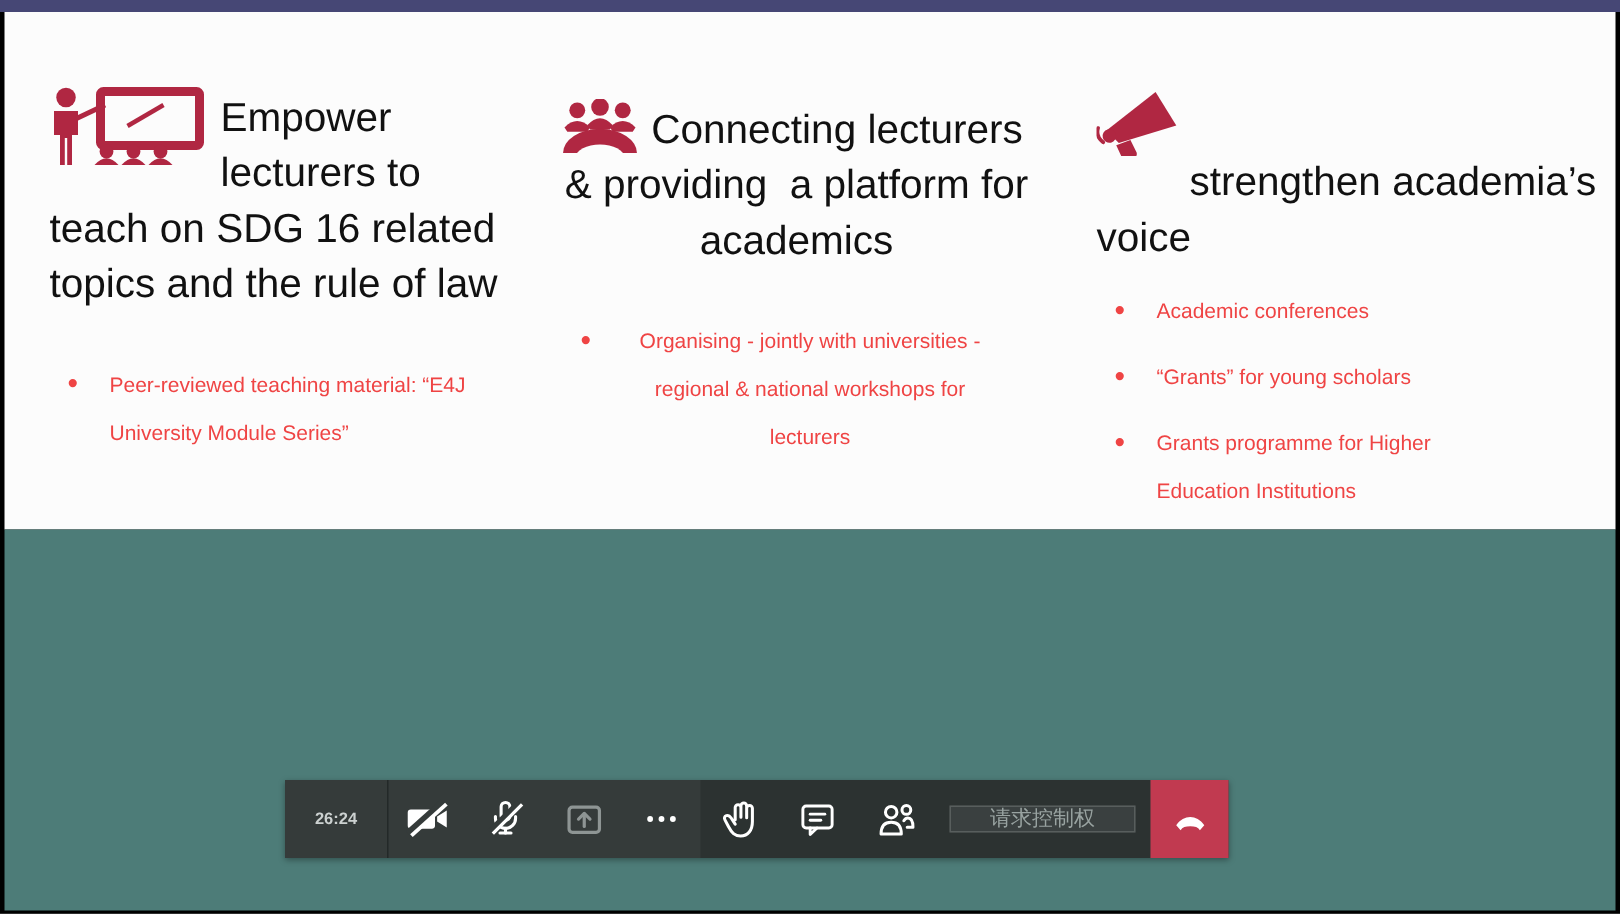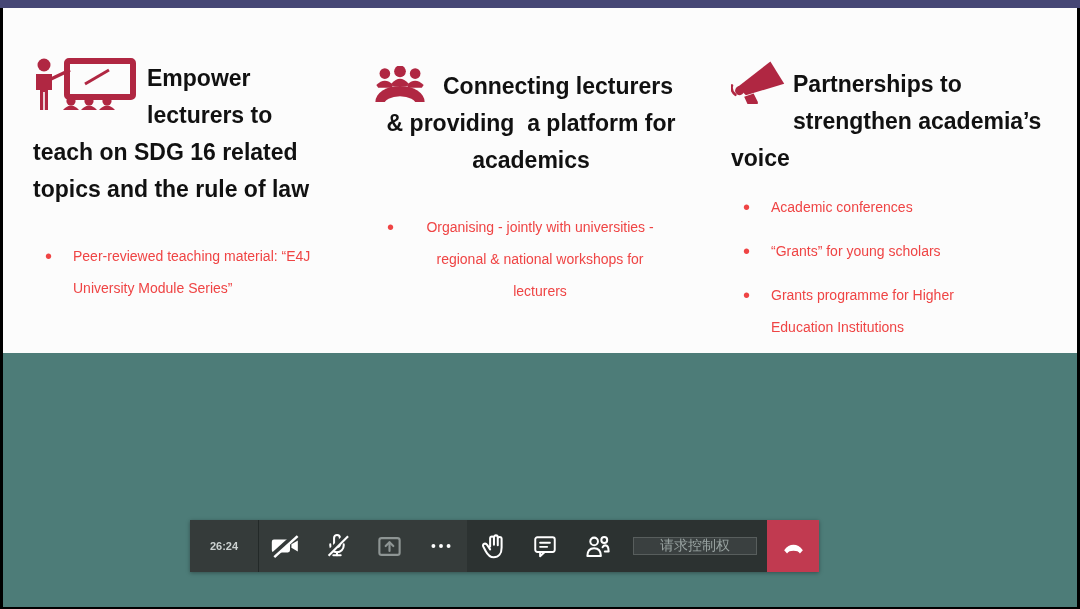--- a/index.html
+++ b/index.html
@@ -10,21 +10,21 @@
   .titlebar { position:absolute; left:0; top:0; width:1080px; height:8px; background:#464775; }
 
   
   .slide-white { position:absolute; left:3px; top:8px; width:1074px; height:345px; background:#fcfcfc; }
 
   .col { position:absolute; color:#141414; }
   .col1 { left:30px;  top:52px; width:302px; }
   .col2 { left:372px; top:60px; width:312px;text-align:center; }
   .col3 { left:728px; top:58px; width:334px; }
 
-  .col-heading { font-weight:bold; font-size:23px; line-height:37px; color:#111; }
+  .col-heading { font-weight:normal; font-size:27px; line-height:37px; color:#111; }
   .col-heading .hline { white-space:pre-wrap; }
   .icon-float { float:left; margin-right:6px; }
   .col1 .icon-float { width:108px; height:52px; margin-top:-2px; }
   .col2 .icon-float { width:50px;  height:36px; margin-top:-2px; margin-right:4px; }
   .col3 .icon-float { width:54px;  height:44px; margin-top:-6px; margin-right:8px; }
 
   ul.bullets { list-style:none; margin-top:32px; }
   .col3 ul.bullets { margin-top:14px; }
   ul.bullets li { position:relative; padding-left:40px; font-size:14px; line-height:32px; color:#ef4444; margin-bottom:12px; }
   ul.bullets li::before { content:"•"; position:absolute; left:12px; top:0; font-size:20px; }
@@ -115,21 +115,21 @@
         <span class="icon-float">
           <svg viewBox="0 0 54 44" width="54" height="44">
             <g fill="#b02742" transform="rotate(-14 27 22)">
               <polygon points="6,22 44,5 52,30 12,32"></polygon>
               <circle cx="7" cy="26" r="4.5"></circle>
               <path d="M10 33 l10 -1 l2 9 q0 3 -3 3 l-4 0 q-3 0 -3.5 -3 z"></path>
               <path d="M1 19 q-3 5 1 10" fill="none" stroke="#b02742" stroke-width="2.5" stroke-linecap="round"></path>
             </g>
           </svg>
         </span>
-        <span class="hline">Partnerships to</span><br>
+        <br>
         <span class="hline">strengthen academia’s voice</span>
       </div>
       <ul class="bullets">
         <li><span>Academic conferences</span></li>
         <li><span>“Grants” for young scholars</span></li>
         <li><span>Grants programme for Higher Education Institutions</span></li>
       </ul>
     </div>
   </div>
 

